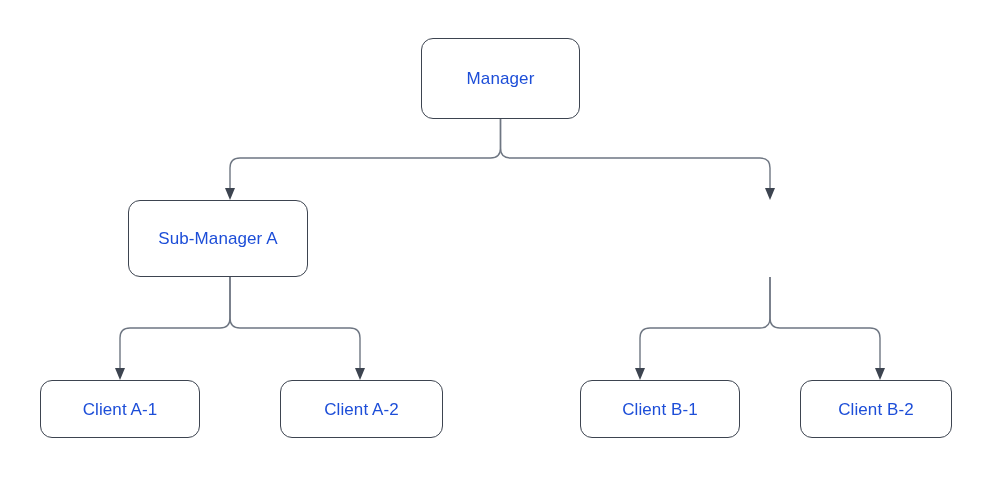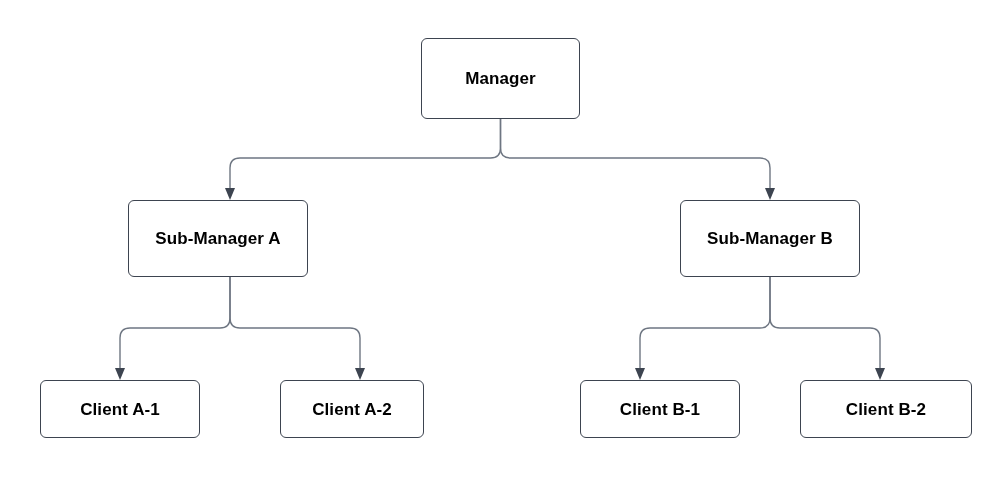--- a/index.html
+++ b/index.html
@@ -22,31 +22,30 @@
     left: 0;
     top: 0;
     width: 1000px;
     height: 480px;
   }
   .node {
     position: absolute;
     box-sizing: border-box;
     background: #ffffff;
     border: 1.6px solid #3d4450;
-    border-radius: 6px;
+    border-radius: 12px;
     display: flex;
     align-items: center;
     justify-content: center;
-    color: #000000;
+    color: #1d4ed8;
     font-size: 17px;
     line-height: 1;
     letter-spacing: 0.1px;
     white-space: nowrap;
     z-index: 2;
-    font-weight: bold;
   }
   .node-label {
     pointer-events: none;
   }
 </style>
 </head>
 <body>
 
 <div id="canvas">
 
@@ -66,33 +65,30 @@
     </svg>
 
   <div class="node" style="left:421px; top:38px; width:159px; height:81px;">
     <span class="node-label">Manager</span>
   </div>
 
   <div class="node" style="left:128px; top:200px; width:180px; height:77px;">
     <span class="node-label">Sub-Manager A</span>
   </div>
 
-  <div class="node" style="left:680px; top:200px; width:180px; height:77px;">
-    <span class="node-label">Sub-Manager B</span>
-  </div>
 
   <div class="node" style="left:40px; top:380px; width:160px; height:58px;">
     <span class="node-label">Client A-1</span>
   </div>
 
-  <div class="node" style="left:280px; top:380px; width:144px; height:58px;">
+  <div class="node" style="left:280px; top:380px; width:163px; height:58px;">
     <span class="node-label">Client A-2</span>
   </div>
 
   <div class="node" style="left:580px; top:380px; width:160px; height:58px;">
     <span class="node-label">Client B-1</span>
   </div>
 
-  <div class="node" style="left:800px; top:380px; width:172px; height:58px;">
+  <div class="node" style="left:800px; top:380px; width:152px; height:58px;">
     <span class="node-label">Client B-2</span>
   </div>
 
 </div>
 
 </body></html>

